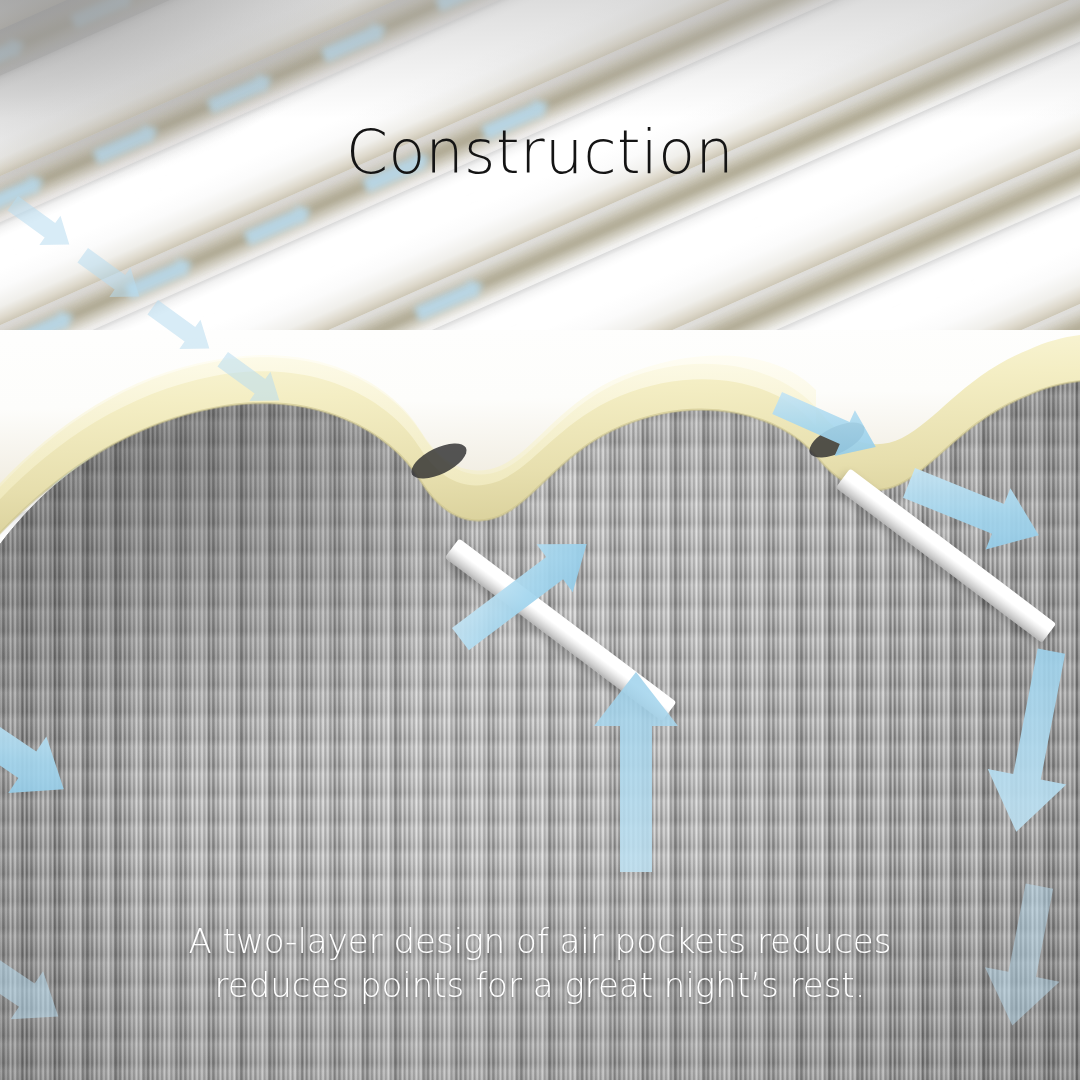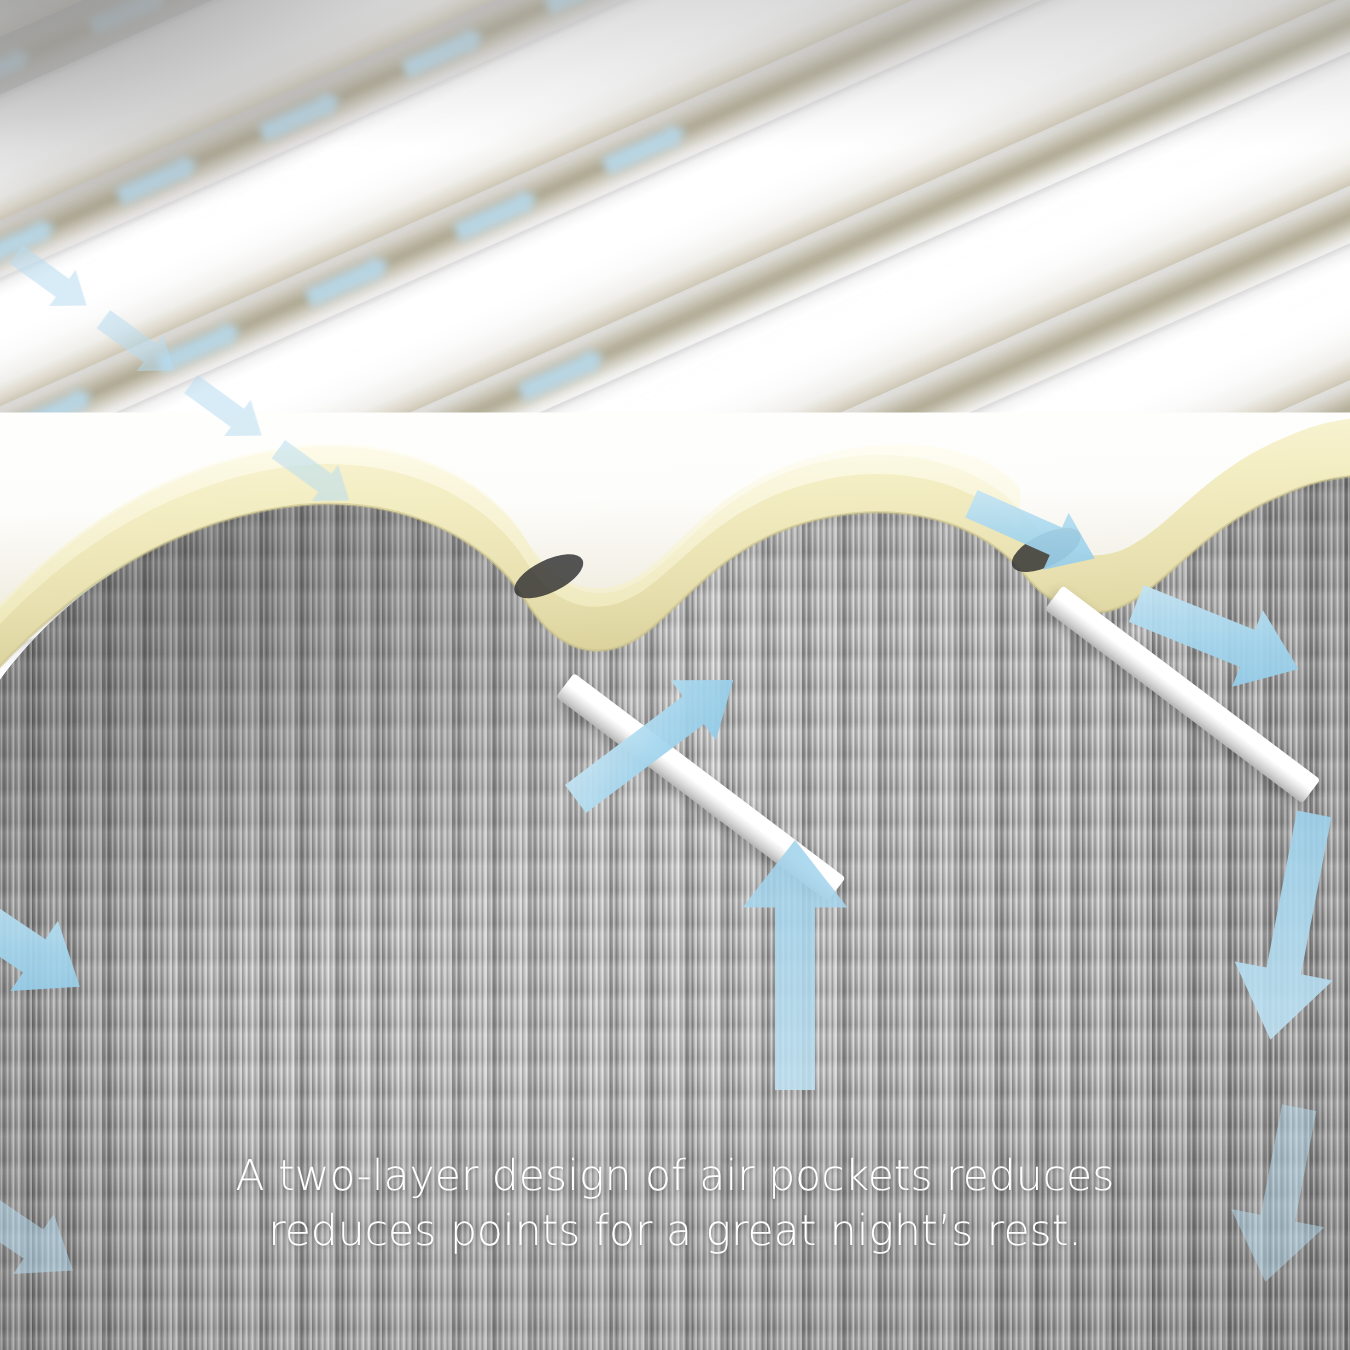--- a/index.html
+++ b/index.html
@@ -458,20 +458,21 @@
         <path fill="url(#blueB)" d="M 18 0 L 46 0 L 46 128 L 72 128 L 32 184 L -8 128 L 18 128 Z"></path>
       </g>
 
       <g opacity="0.5" transform="translate(1008,880) rotate(11)">
         <path fill="#b7dbef" d="M 18 0 L 46 0 L 46 90 L 70 90 L 32 142 L -6 90 L 18 90 Z"></path>
       </g>
     </svg>
   </div>
 
   <div class="title-block">
+    <h2 class="title-sub">Construction</h2>
   </div>
 
   <div class="caption-block">
     <p class="caption-line">A two-layer design of air pockets reduces</p>
     <p class="caption-line">reduces points for a great night’s rest.</p>
   </div>
 
 </div>
 
 </body></html>

